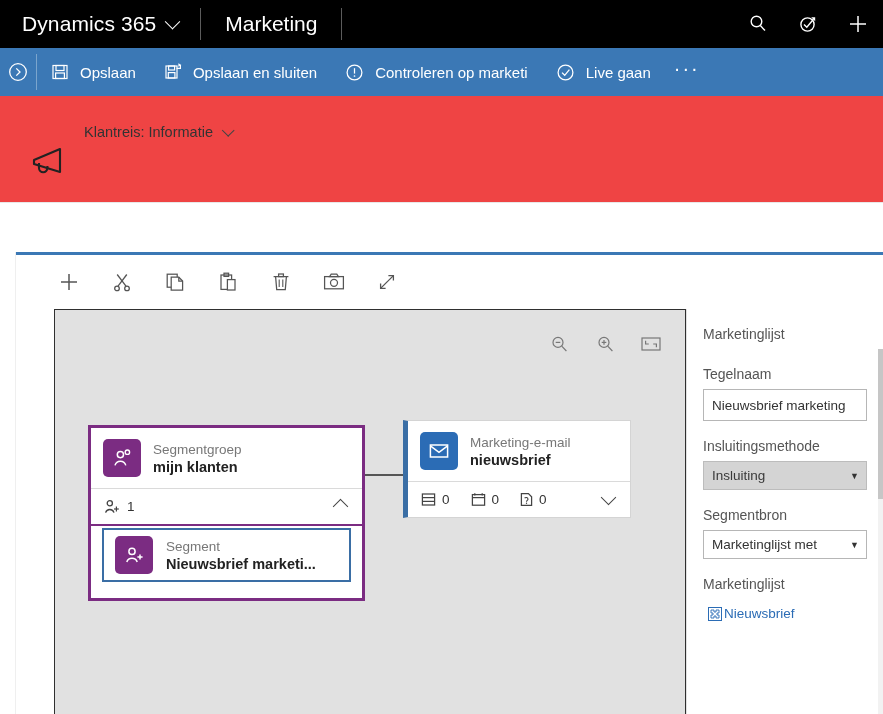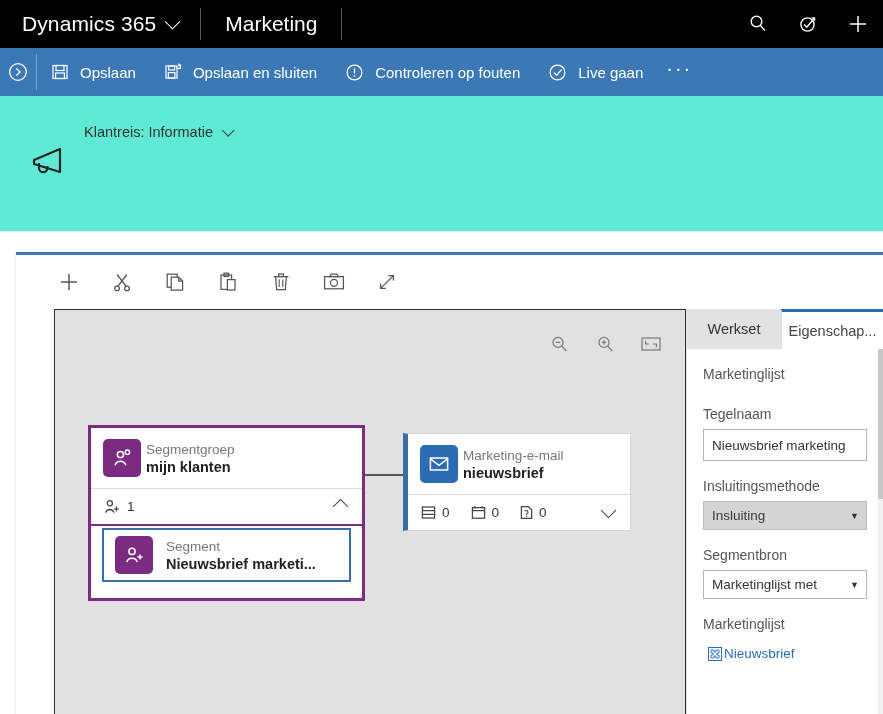--- a/index.html
+++ b/index.html
@@ -58,21 +58,21 @@
     cursor:pointer; white-space:nowrap;text-align:center;
   }
   .cmd-more {
     display:flex; align-items:center; justify-content:center;
     width:44px; font-size:20px; letter-spacing:2px; cursor:pointer;
     padding-bottom:8px;
   }
 
   
   .rec-header {
-    height: 136px; background:#5eead4;
+    height: 107px; background:#ef4444;
     border-bottom:1px solid #e8e8e8;
     display:flex; align-items:flex-start;
     padding: 26px 0 4px 22px;
     position:relative;
   }
   .rec-icon { width:62px; padding-top:22px; display:flex; justify-content:center; }
   .rec-texts { padding-top:2px; }
   .rec-bread {
     display:flex; align-items:center; gap:10px;
     font-size:14.5px; color:#333; margin-bottom:2px;
@@ -116,21 +116,21 @@
 
   
   .seg-group {
     position:absolute; left:33px; top:115px;
     width:277px;
     border:3px solid #7b2c82;
     background:#ffffff;
   }
   .tile-head {
     background:#ffffff; height:60px;
-    display:flex; align-items:center; gap:5px;
+    display:flex; align-items:center; gap:12px;
     padding:0 12px;
   }
   .tile-sq {
     width:38px; height:38px; border-radius:5px;
     display:flex; align-items:center; justify-content:center;
     flex:0 0 38px;
   }
   .tile-sq.purple { background:#7b2c82; }
   .tile-sq.blue { background:#2b6cb5; }
   .tile-labels { min-width:0; }
@@ -157,21 +157,21 @@
   .seg-children {
     background:#ffffff; padding:2px 11px 16px 11px;
     border-top:2px solid #7b2c82;
   }
   .seg-child {
     border:2px solid #3a6ea5; background:#ffffff; height:54px;
     display:flex; align-items:center; gap:13px; padding:0 11px;
   }
 
   .email-tile {
-    position:absolute; left:348px; top:123px; width:228px;
+    position:absolute; left:348px; top:110px; width:228px;
     background:#ffffff; border:1px solid #d4d4d4; border-left:5px solid #3a6ea5;
   }
   .connector {
     position:absolute; left:310px; top:164px; width:40px; height:2px;
     background:#555;
   }
 
   
   .panel {
     width:197px; background:#ffffff; position:relative;
@@ -288,21 +288,21 @@
       <span>Opslaan en sluiten</span>
     </div>
 
 
     <div class="cmd-item">
       <svg width="19" height="19" viewBox="0 0 19 19">
         <circle cx="9.5" cy="9.5" r="7.4" fill="none" stroke="#fff" stroke-width="1.25"></circle>
         <line x1="9.5" y1="5.2" x2="9.5" y2="10.6" stroke="#fff" stroke-width="1.25"></line>
         <circle cx="9.5" cy="13" r="0.85" fill="#fff"></circle>
       </svg>
-      <span>Controleren op fouten</span>
+      <span>Controleren op marketi</span>
     </div>
 
     <div class="cmd-item">
       <svg width="19" height="19" viewBox="0 0 19 19">
         <circle cx="9.5" cy="9.5" r="7.4" fill="none" stroke="#fff" stroke-width="1.25"></circle>
         <polyline points="6,9.6 8.7,12.3 13.4,6.6" fill="none" stroke="#fff" stroke-width="1.3"></polyline>
       </svg>
       <span>Live gaan</span>
     </div>
 
@@ -500,24 +500,20 @@
               </div>
               <div class="foot-spacer"></div>
               <div class="chev-dn"></div>
             </div>
           </div>
 
         </div>
       </div>
 
       <div class="panel">
-        <div class="panel-tabs">
-          <div class="ptab inactive">Werkset</div>
-          <div class="ptab active">Eigenschap...</div>
-        </div>
 
         <div class="panel-body">
           <div class="fld-label">Marketinglijst</div>
           <div class="fld-gap"></div>
 
           <div class="fld-label">Tegelnaam</div>
           <input class="txtinput" type="text" value="Nieuwsbrief marketing" style="">
           <div class="fld-gap"></div>
 
           <div class="fld-label">Insluitingsmethode</div>

